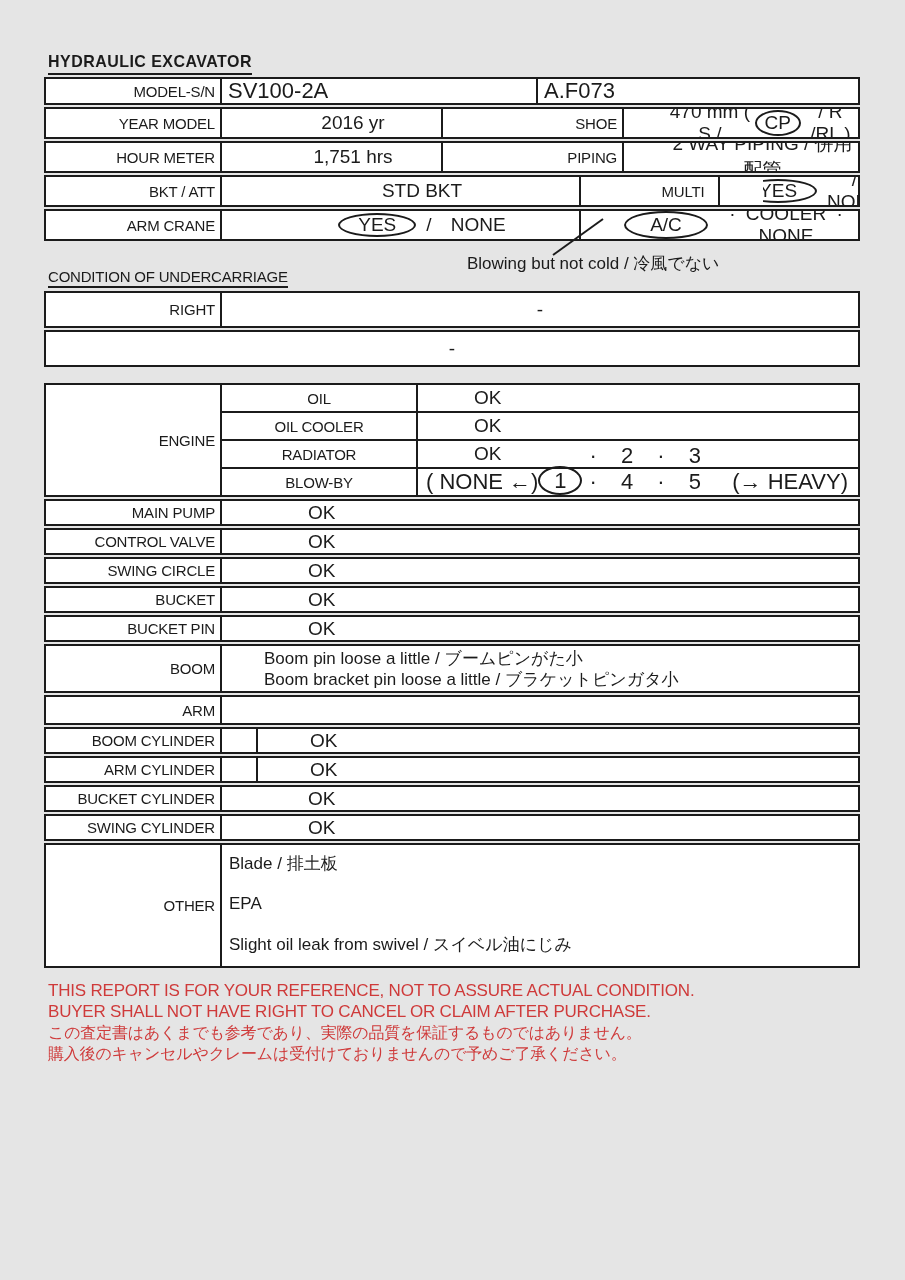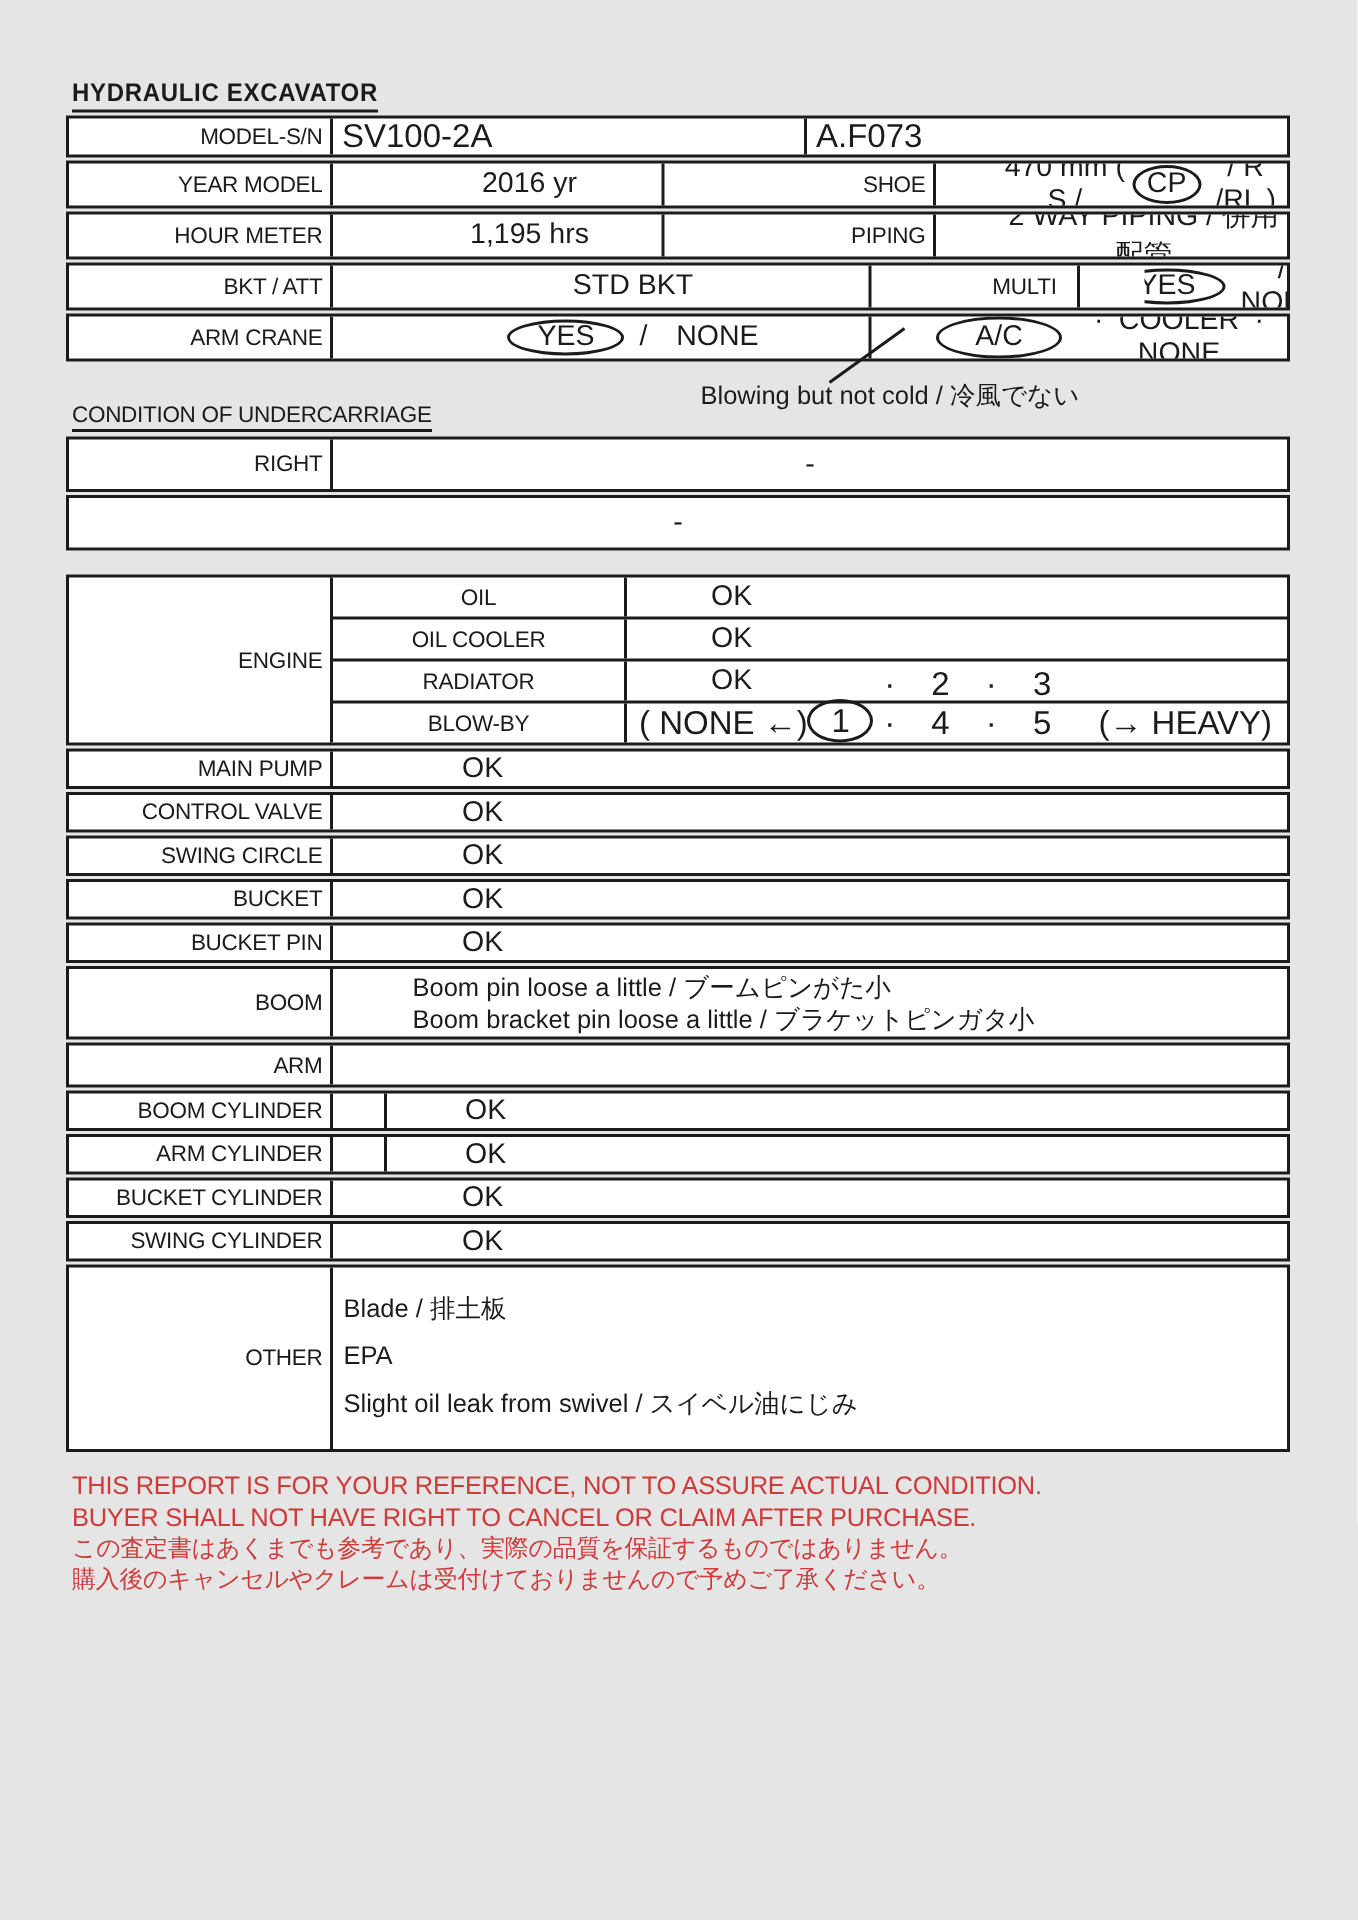--- a/index.html
+++ b/index.html
@@ -57,21 +57,21 @@
   .center { justify-content: center; text-align: center; }
   .left-pad { padding-left: 6px; }
 
   .v22 { font-size: 22px; }
   .v19 { font-size: 19px; }
 
   .rh28 { height: 28px; }
   .rh32 { height: 32px; gap: 43px; }
   .rh37 { height: 37px; }
   .rh27 { height: 27px; }
-  .rh49 { height: 49px; gap: 11px; }
+  .rh49 { height: 49px; }
   .rh30 { height: 30px; }
   .rh114 { height: 114px; }
   .rh125 { height: 125px; }
 
   .circ {
     display: inline-flex;
     align-items: center;
     justify-content: center;
     border: 2px solid #1b1b1b;
     border-radius: 50%;
@@ -117,21 +117,21 @@
   .esr .val { flex: 1; display: flex; align-items: center; padding-left: 56px; font-size: 19px; }
 
   .bb-value { flex: 1; display: flex; align-items: flex-end; padding: 0 10px 0 8px; font-size: 22px; }
   .bb-rest { flex: 1; word-spacing: 17px; padding-left: 7px; letter-spacing: 0.5px; }
 
   .ok-plain { padding-left: 86px; }
   .ok-sub { padding-left: 52px; }
 
   .multiline { flex-direction: column; align-items: flex-start; justify-content: center; }
   .boom-lines { padding-left: 42px; font-size: 17px; line-height: 21px; }
-  .other-cell { flex: 1; display: flex; flex-direction: column; align-items: flex-start; justify-content: center; padding: 7px 0 0 7px; }
+  .other-cell { flex: 1; display: flex; flex-direction: column; align-items: flex-start; justify-content: space-between; padding: 7px 0 0 7px; }
   .other-line { font-size: 17px; margin-bottom: 10px; }
 
   .disclaimer { margin: 12px 0 0 4px; color: #cf3a3a; }
   .disclaimer p { font-size: 17px; line-height: 21px; letter-spacing: -0.2px; }
   .disclaimer p.jp { font-size: 16px; }
 </style>
 </head>
 <body>
 
 <div class="page">
@@ -151,21 +151,21 @@
         <div class="cell v19 w178 brd-r center">2016 yr</div>
         <div class="cell lbl w138">SHOE</div>
         <div class="cell v19 flex1 center">
           <span>470 mm ( S /</span>
           <span class="circ circ-cp">CP</span>
           <span>/ R /RL )</span>
         </div>
       </div>
       <div class="t-row rh32">
         <div class="cell lbl w176">HOUR METER</div>
-        <div class="cell v19 w178 brd-r center">1,195 hrs</div>
+        <div class="cell v19 w178 brd-r center">1,751 hrs</div>
         <div class="cell lbl w138">PIPING</div>
         <div class="cell v19 flex1 center">2 WAY PIPING / 併用配管</div>
       </div>
       <div class="t-row rh32">
         <div class="cell lbl w176">BKT / ATT</div>
         <div class="cell v19 w316 brd-r center">STD BKT</div>
         <div class="cell lbl w107 center" style="justify-content:center;padding-right:0;">MULTI</div>
         <div class="cell v19 flex1 center">
           <span class="circ circ-yes">YES</span>
           <span class="slash-rest">/ NONE</span>

